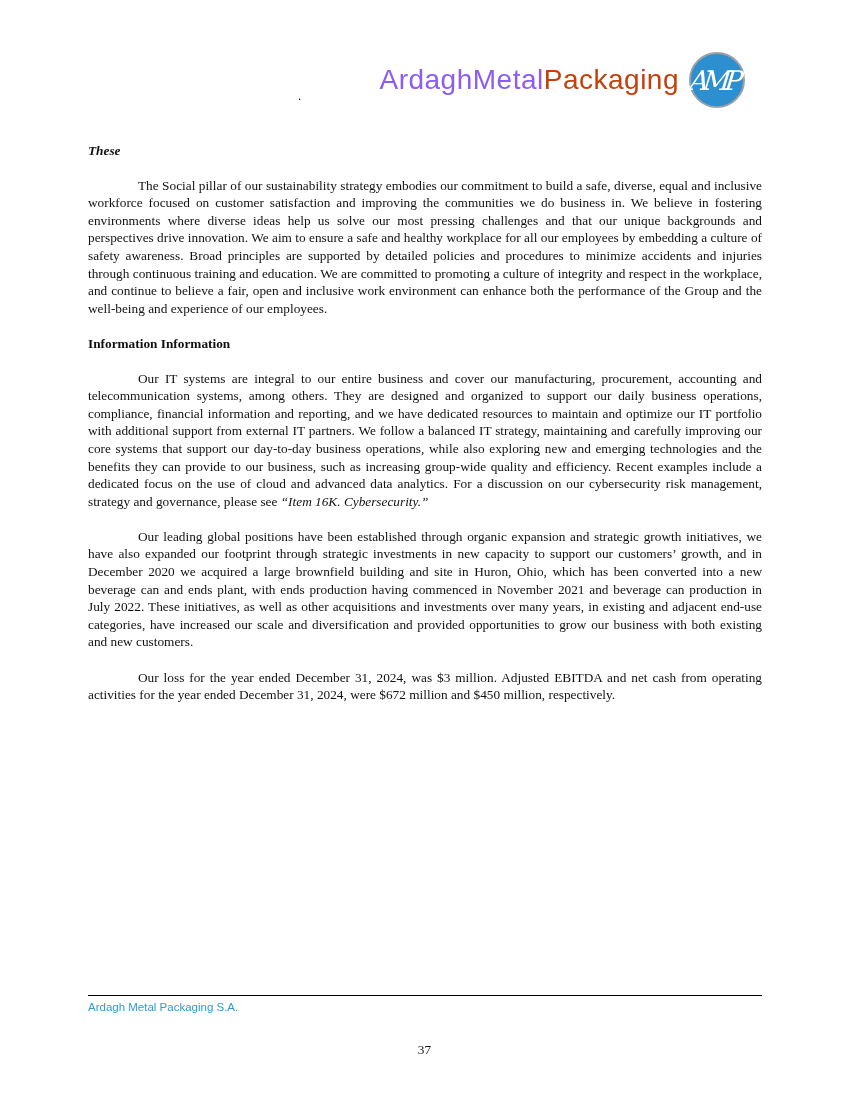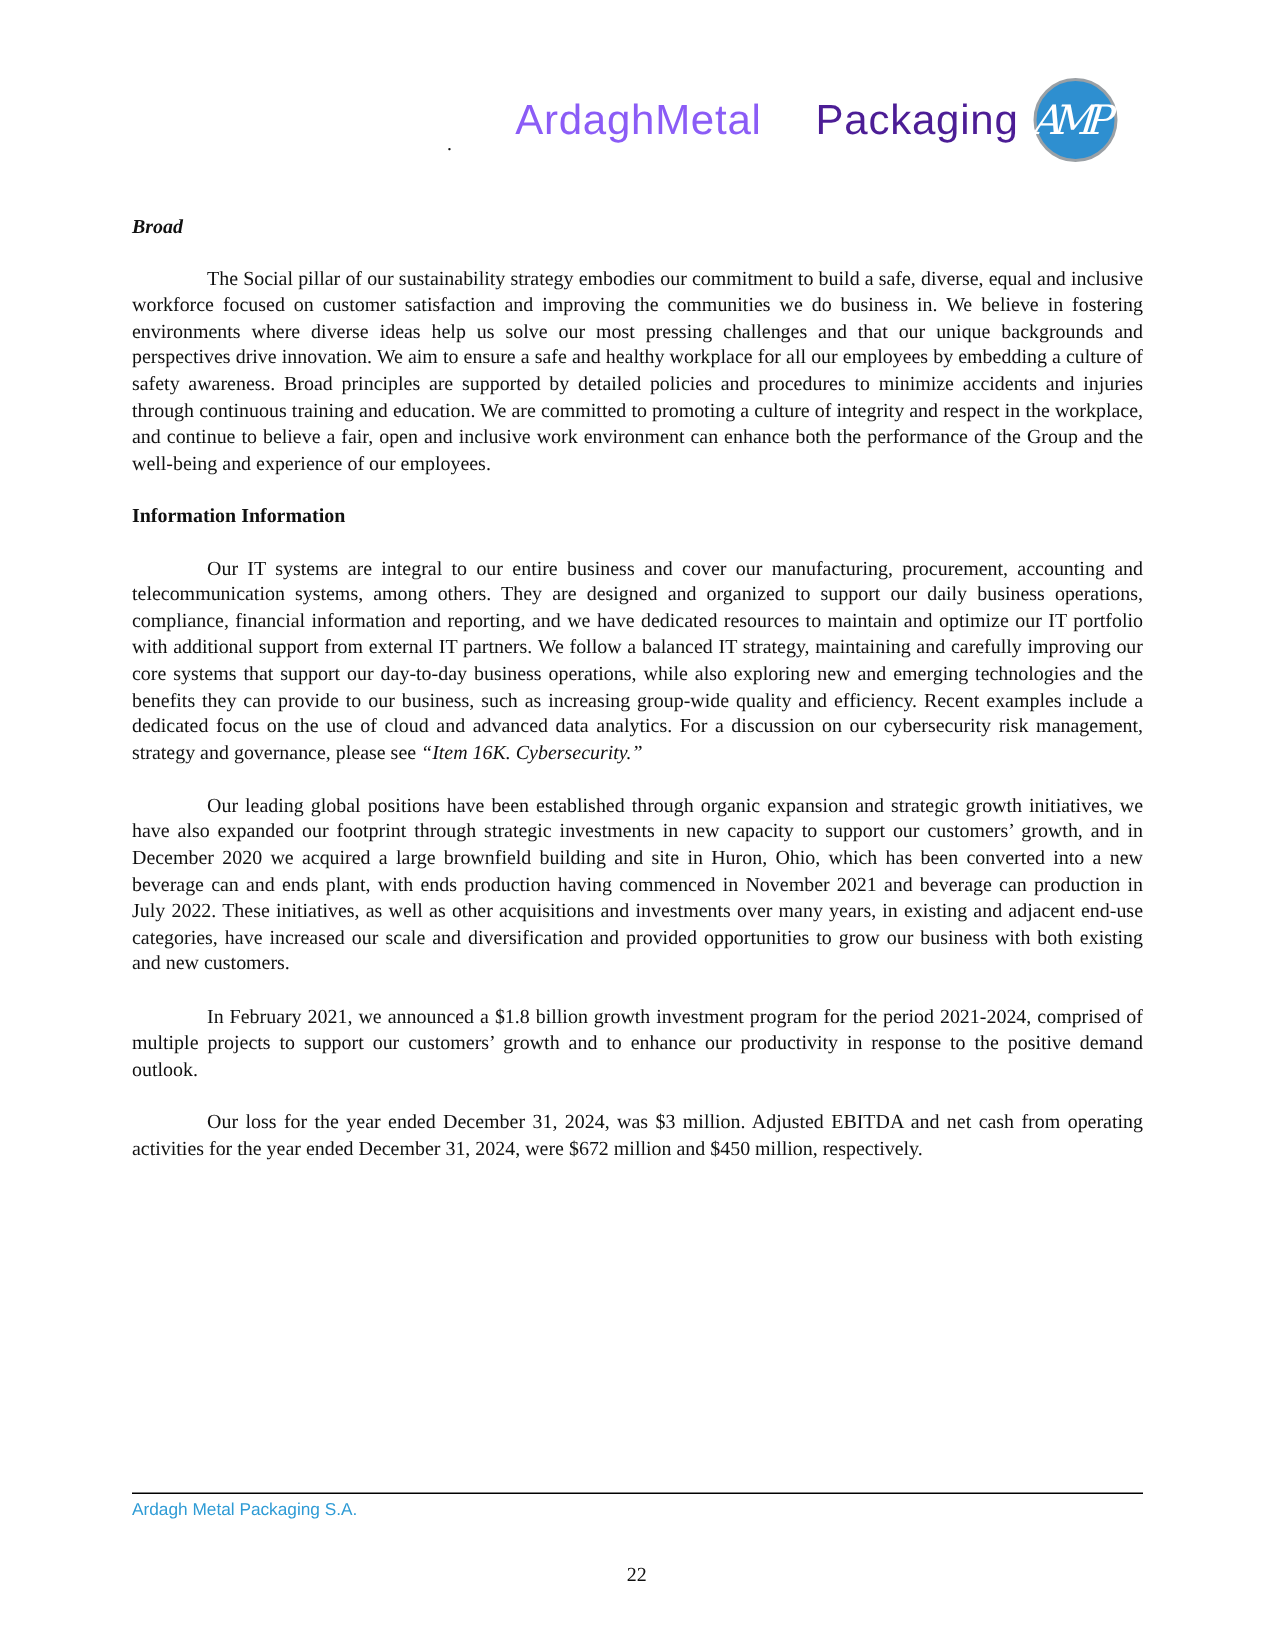--- a/index.html
+++ b/index.html
@@ -23,21 +23,21 @@
     gap: 10px;
   }
   .logo-text {
     font-family: "Liberation Sans", sans-serif;
     font-weight: 300;
     font-size: 28px;
     letter-spacing: 0.5px;
     white-space: nowrap;
   }
   .logo-text .blue { color: #8b5cf6; }
-  .logo-text .gray { color: #4c1d95; margin-left: 36px; }
+  .logo-text .gray { color: #c2410c; }
   .logo-emblem {
     position: relative;
     width: 56px;
     height: 56px;
     border-radius: 50%;
     background: #2e8fd0;
     border: 2px solid #9aa0a5;
     box-sizing: border-box;
     display: flex;
     align-items: center;
@@ -126,29 +126,28 @@
     </div>
     <div class="logo-emblem">
       <span>AMP</span>
     </div>
   </div>
 
   <div class="stray-mark">.</div>
 
   <div class="content">
 
-    <h3 class="sec italic">Broad</h3>
+    <h3 class="sec italic">These</h3>
     <p class="body-p">The Social pillar of our sustainability strategy embodies our commitment to build a safe, diverse, equal and inclusive workforce focused on customer satisfaction and improving the communities we do business in. We believe in fostering environments where diverse ideas help us solve our most pressing challenges and that our unique backgrounds and perspectives drive innovation. We aim to ensure a safe and healthy workplace for all our employees by embedding a culture of safety awareness. Broad principles are supported by detailed policies and procedures to minimize accidents and injuries through continuous training and education. We are committed to promoting a culture of integrity and respect in the workplace, and continue to believe a fair, open and inclusive work environment can enhance both the performance of the Group and the well-being and experience of our employees.</p>
 
     <h3 class="sec it-head">Information Information</h3>
     <p class="body-p"><span>Our IT systems are integral to our entire business and cover our manufacturing, procurement, accounting and telecommunication systems, among others. They are designed and organized to support our daily business operations, compliance, financial information and reporting, and we have dedicated resources to maintain and optimize our IT portfolio with additional support from external IT partners. We follow a balanced IT strategy, maintaining and carefully improving our core systems that support our day-to-day business operations, while also exploring new and emerging technologies and the benefits they can provide to our business, such as increasing group-wide quality and efficiency. Recent examples include a dedicated focus on the use of cloud and advanced data analytics. For a discussion on our cybersecurity risk management, strategy and governance, please see </span><span class="italic-ref">“Item 16K. Cybersecurity.”</span></p>
 
     <p class="body-p">Our leading global positions have been established through organic expansion and strategic growth initiatives, we have also expanded our footprint through strategic investments in new capacity to support our customers’ growth, and in December 2020 we acquired a large brownfield building and site in Huron, Ohio, which has been converted into a new beverage can and ends plant, with ends production having commenced in November 2021 and beverage can production in July 2022. These initiatives, as well as other acquisitions and investments over many years, in existing and adjacent end-use categories, have increased our scale and diversification and provided opportunities to grow our business with both existing and new customers.</p>
-    <p class="body-p">In February 2021, we announced a $1.8 billion growth investment program for the period 2021-2024, comprised of multiple projects to support our customers’ growth and to enhance our productivity in response to the positive demand outlook.</p>
     <p class="body-p last">Our loss for the year ended December 31, 2024, was $3 million. Adjusted EBITDA and net cash from operating activities for the year ended December 31, 2024, were $672 million and $450 million, respectively.</p>
 
   </div>
 
   <hr class="footer-rule">
   <div class="footer-company">Ardagh Metal Packaging S.A.</div>
-  <div class="page-number">22</div>
+  <div class="page-number">37</div>
 
 </div>
 
 </body></html>

